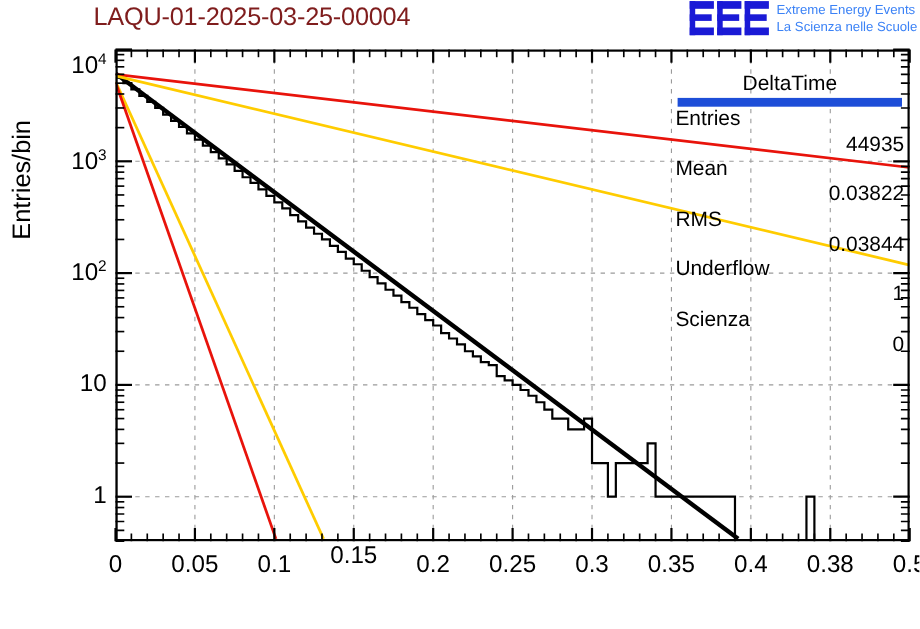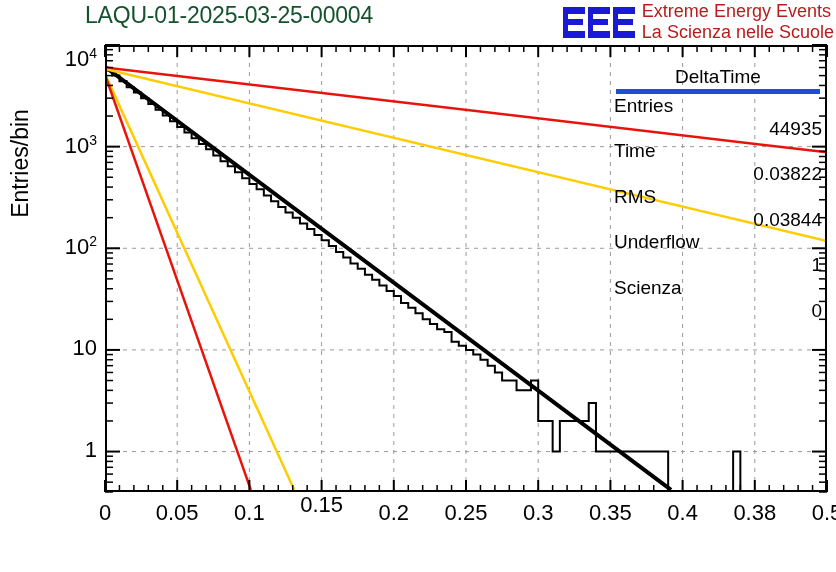--- a/index.html
+++ b/index.html
@@ -15,21 +15,21 @@
     width: 836px;
     height: 572px;
     background: #ffffff;
     overflow: hidden;
   }
   .plot-title {
     position: absolute;
     left: 85px;
     top: 2px;
     font-size: 23px;
-    color: #14532d;
+    color: #7f1d1d;
     white-space: nowrap;
     letter-spacing: -0.2px;
   }
   
   .eee-logo {
     position: absolute;
     right: 2px;
     top: 1px;
     display: flex;
     align-items: center;
@@ -54,22 +54,22 @@
   .eee-letter i.b2 { top: 12px; width: 20px; height: 6px; }
   .eee-letter i.b3 { top: 24px; width: 22px; height: 7px; }
   .eee-letter i.b4 { top: 0;    width: 5px;  height: 31px; }
   .eee-text {
     display: flex;
     flex-direction: column;
     justify-content: center;
     line-height: 1.18;
   }
   .eee-text span {
-    color: #b91c1c;
-    font-size: 18px;
+    color: #3b82f6;
+    font-size: 12px;
     white-space: nowrap;
   }
 
   
   .frame {
     position: absolute;
     left: 105px;
     top: 45px;
     width: 722px;
     height: 447px;
@@ -127,21 +127,21 @@
     left: 608px;
     top: 66px;
     width: 220px;
     font-size: 19px;
     color: #000;
     z-index: 6;
   }
   .stats-title {
     text-align: center;
     padding-bottom: 1px;
-    border-bottom: 5px solid #1d4ed8;
+    border-bottom: 8px solid #1d4ed8;
     margin: 0 8px 1px 8px;
   }
   .stats-row {
     display: flex;
     justify-content: space-between;
     padding: 0 6px;
     line-height: 1.18;
   }
   .stats-row .k { text-align: left; }
   .stats-row .v { text-align: right; margin-top: 23px; }
@@ -424,21 +424,21 @@
     </svg>
 
   <div class="stats-box">
     <div class="stats-title">DeltaTime</div>
     <div id="stats-rows">
         <div class="stats-row">
           <span class="k">Entries</span>
           <span class="v">44935</span>
         </div>
         <div class="stats-row">
-          <span class="k">Time</span>
+          <span class="k">Mean</span>
           <span class="v">0.03822</span>
         </div>
         <div class="stats-row">
           <span class="k">RMS</span>
           <span class="v">0.03844</span>
         </div>
         <div class="stats-row">
           <span class="k">Underflow</span>
           <span class="v">1</span>
         </div>

